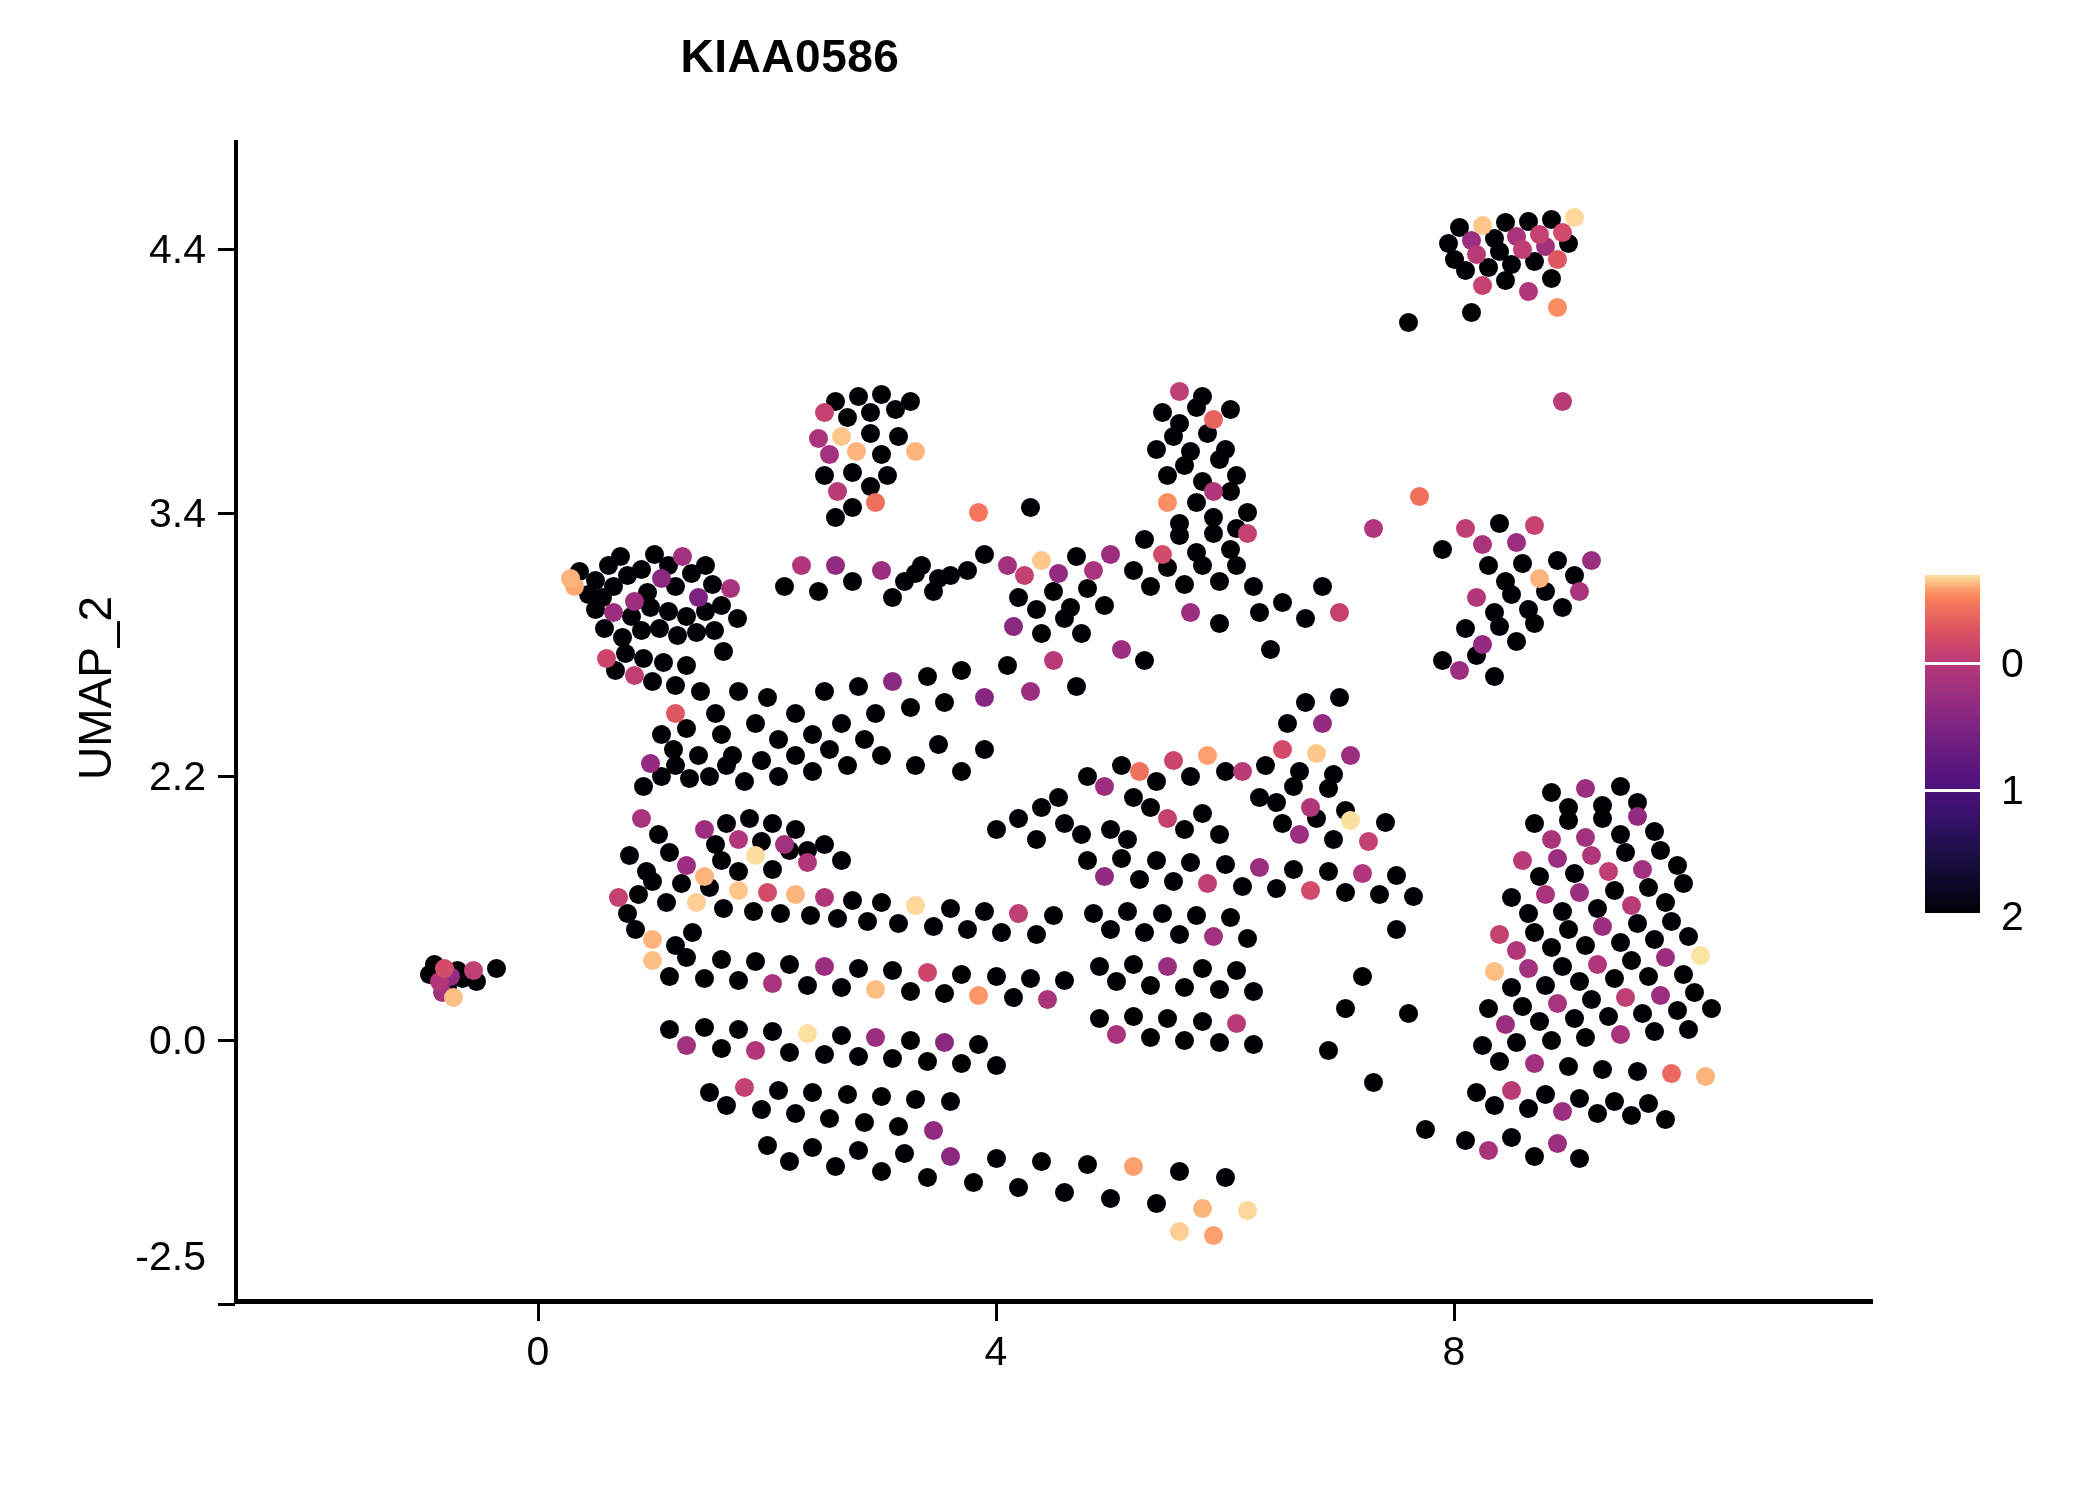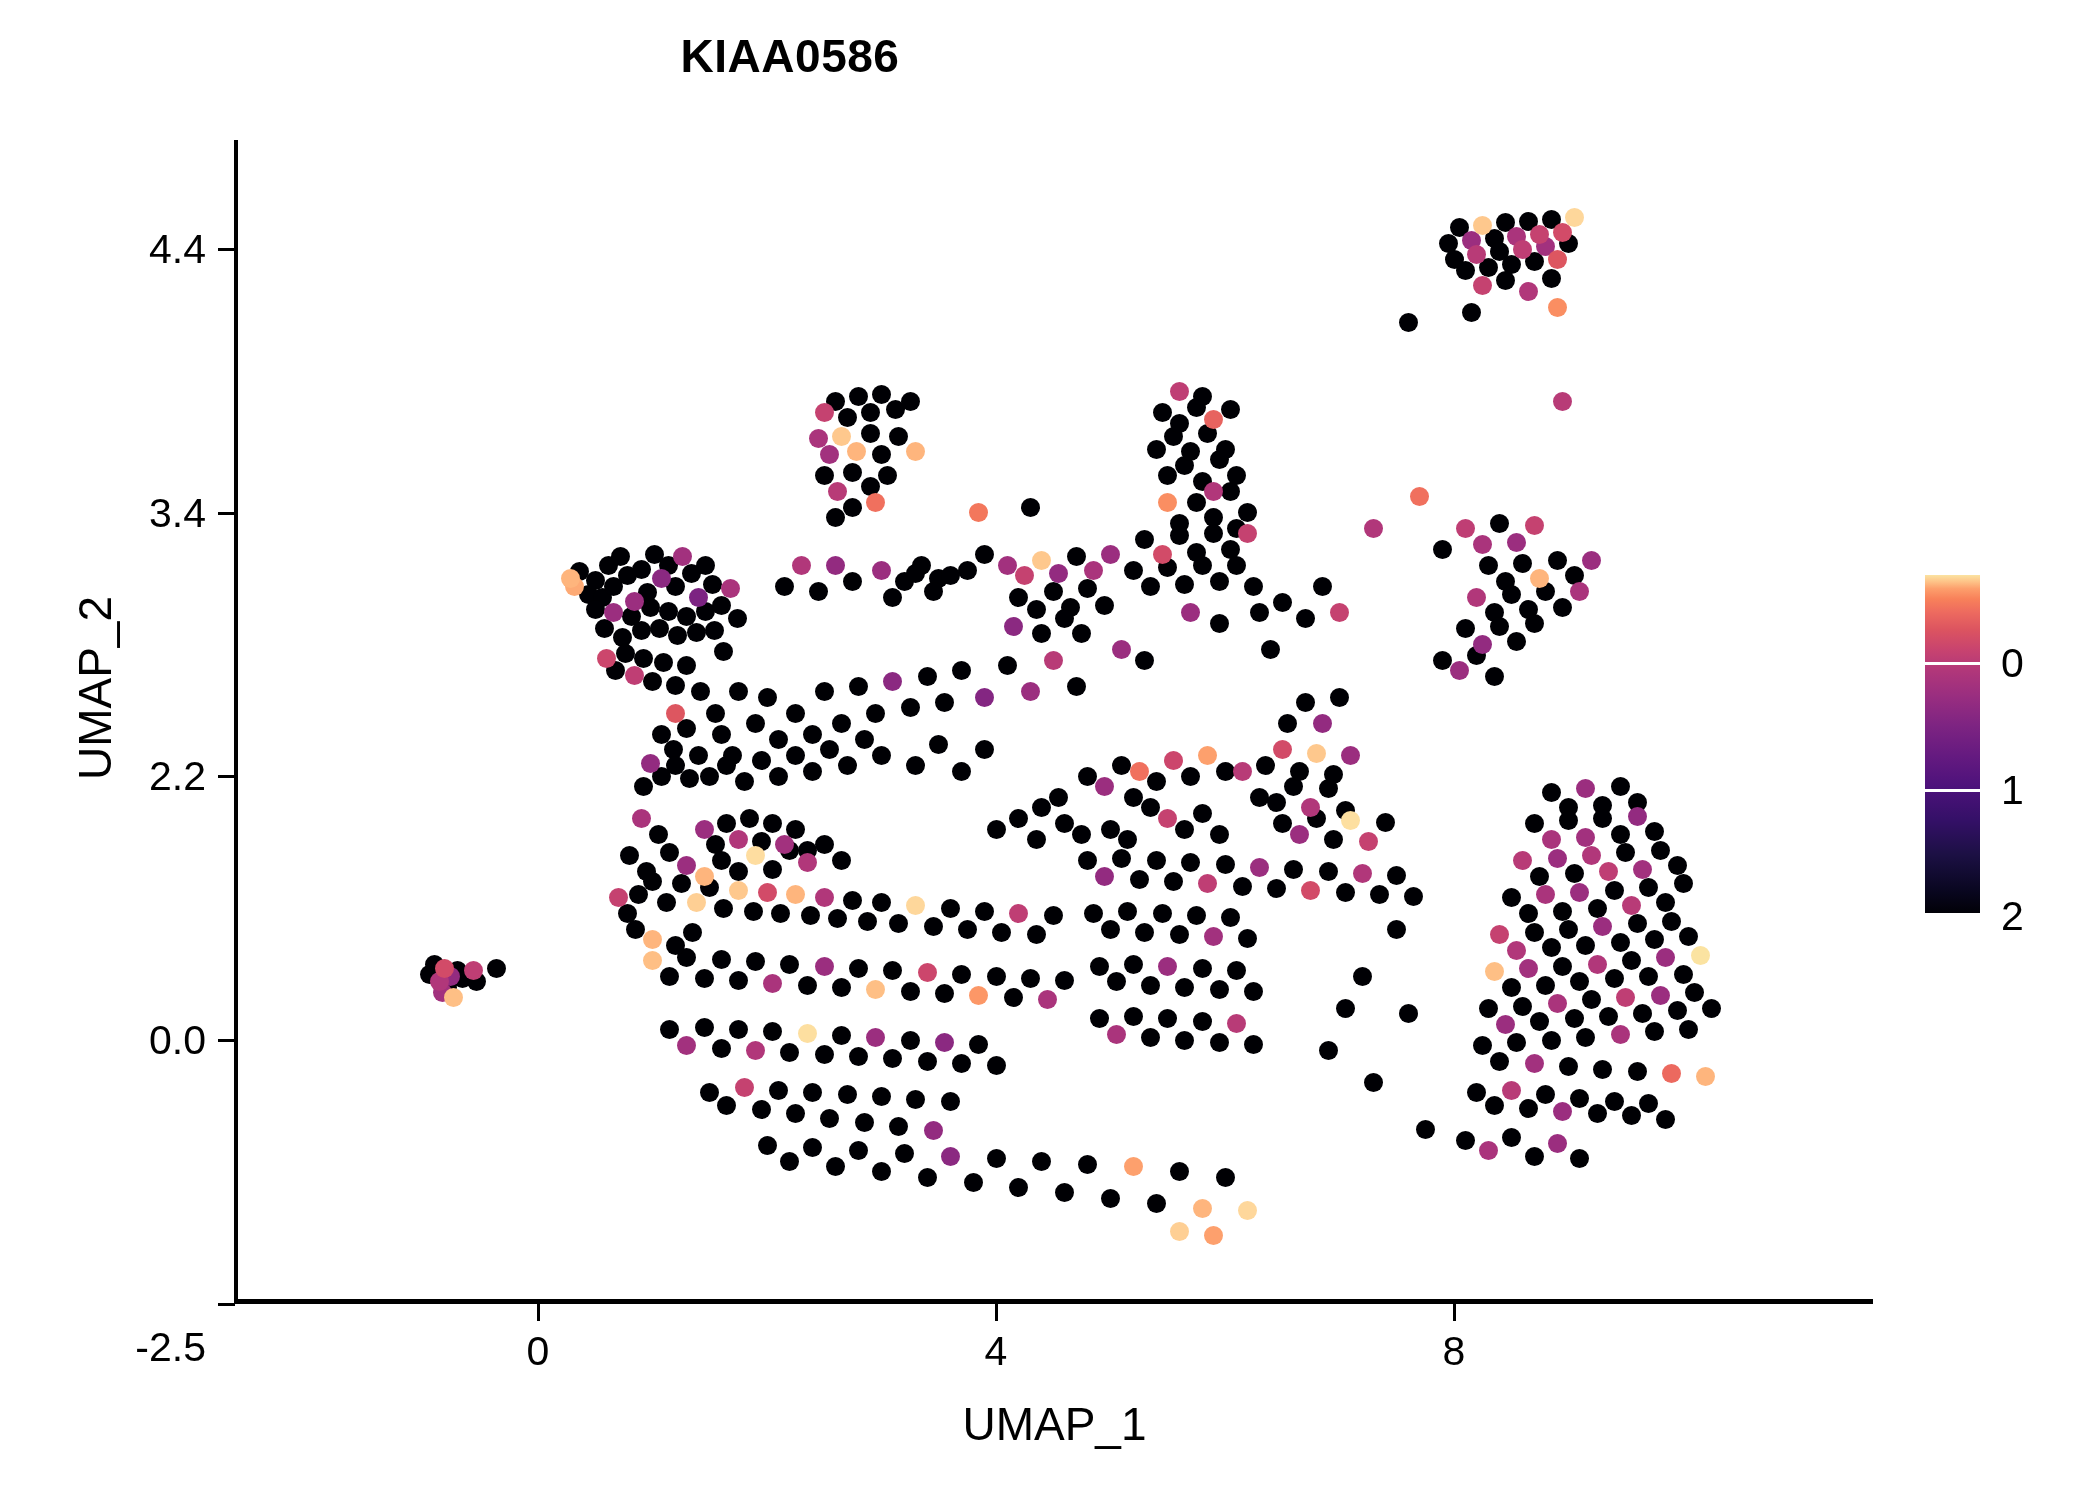--- a/index.html
+++ b/index.html
@@ -843,24 +843,23 @@
   <div id="yticks">
       <div class="tick-y" style="top: 248px;"></div>
       <div class="ticklabel-y" style="top: 225px;">4.4</div>
       <div class="tick-y" style="top: 511.667px;"></div>
       <div class="ticklabel-y" style="top: 488.667px;">3.4</div>
       <div class="tick-y" style="top: 775.333px;"></div>
       <div class="ticklabel-y" style="top: 752.333px;">2.2</div>
       <div class="tick-y" style="top: 1039px;"></div>
       <div class="ticklabel-y" style="top: 1016px;">0.0</div>
       <div class="tick-y" style="top: 1302.67px;"></div>
-      <div class="ticklabel-y" style="top: 1323px;">-2.5</div>
+      <div class="ticklabel-y" style="top: 1232px;">-2.5</div>
     </div>
 
-  <div id="xlab">UMAP_1</div>
   <div id="ylab">UMAP_2</div>
 
   <div id="legend">
     <div id="colorbar"></div>
   <div class="cb-tick" style="top: 338px;"></div>
       <div class="cb-label" style="top: 317px;">2</div>
       <div class="cb-tick" style="top: 213.704px;"></div>
       <div class="cb-label" style="top: 190.704px;">1</div>
       <div class="cb-tick" style="top: 87.4074px;"></div>
       <div class="cb-label" style="top: 64.4074px;">0</div>

